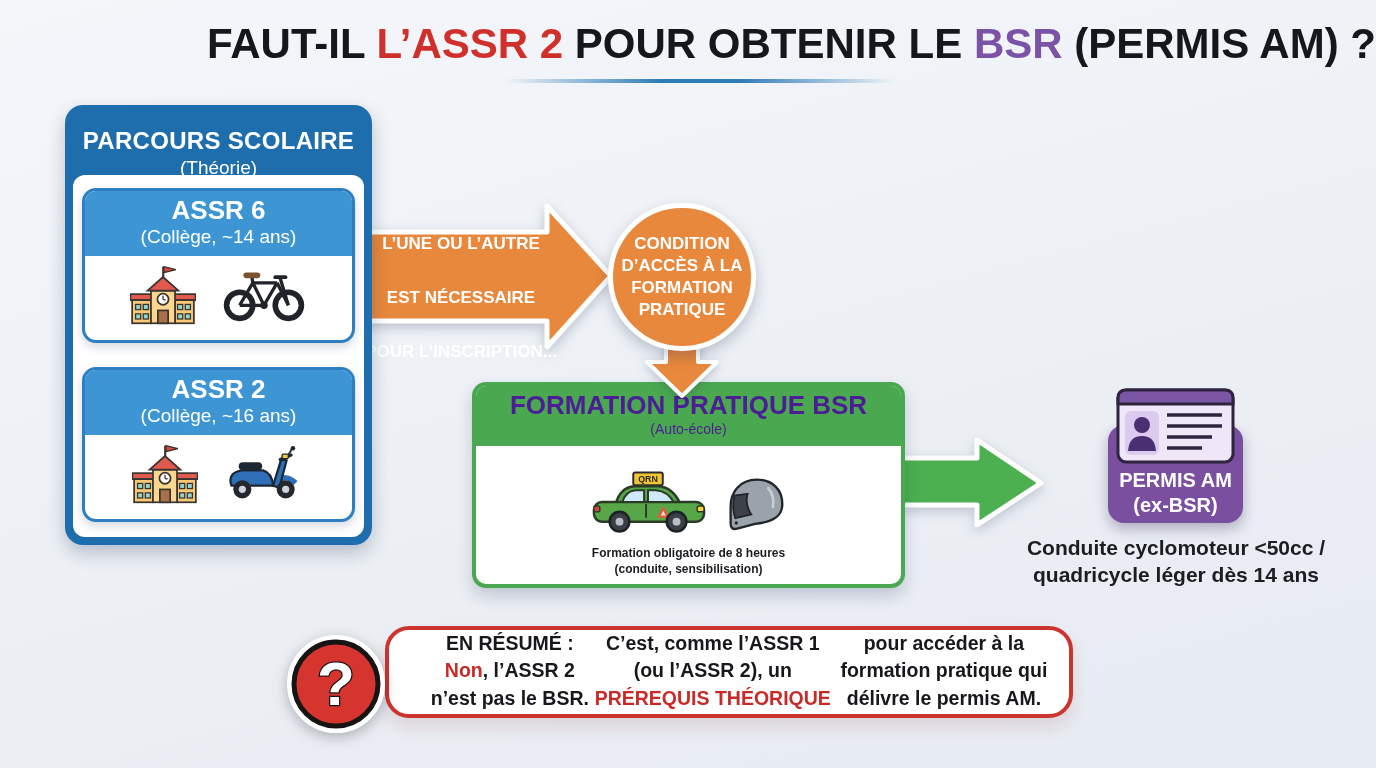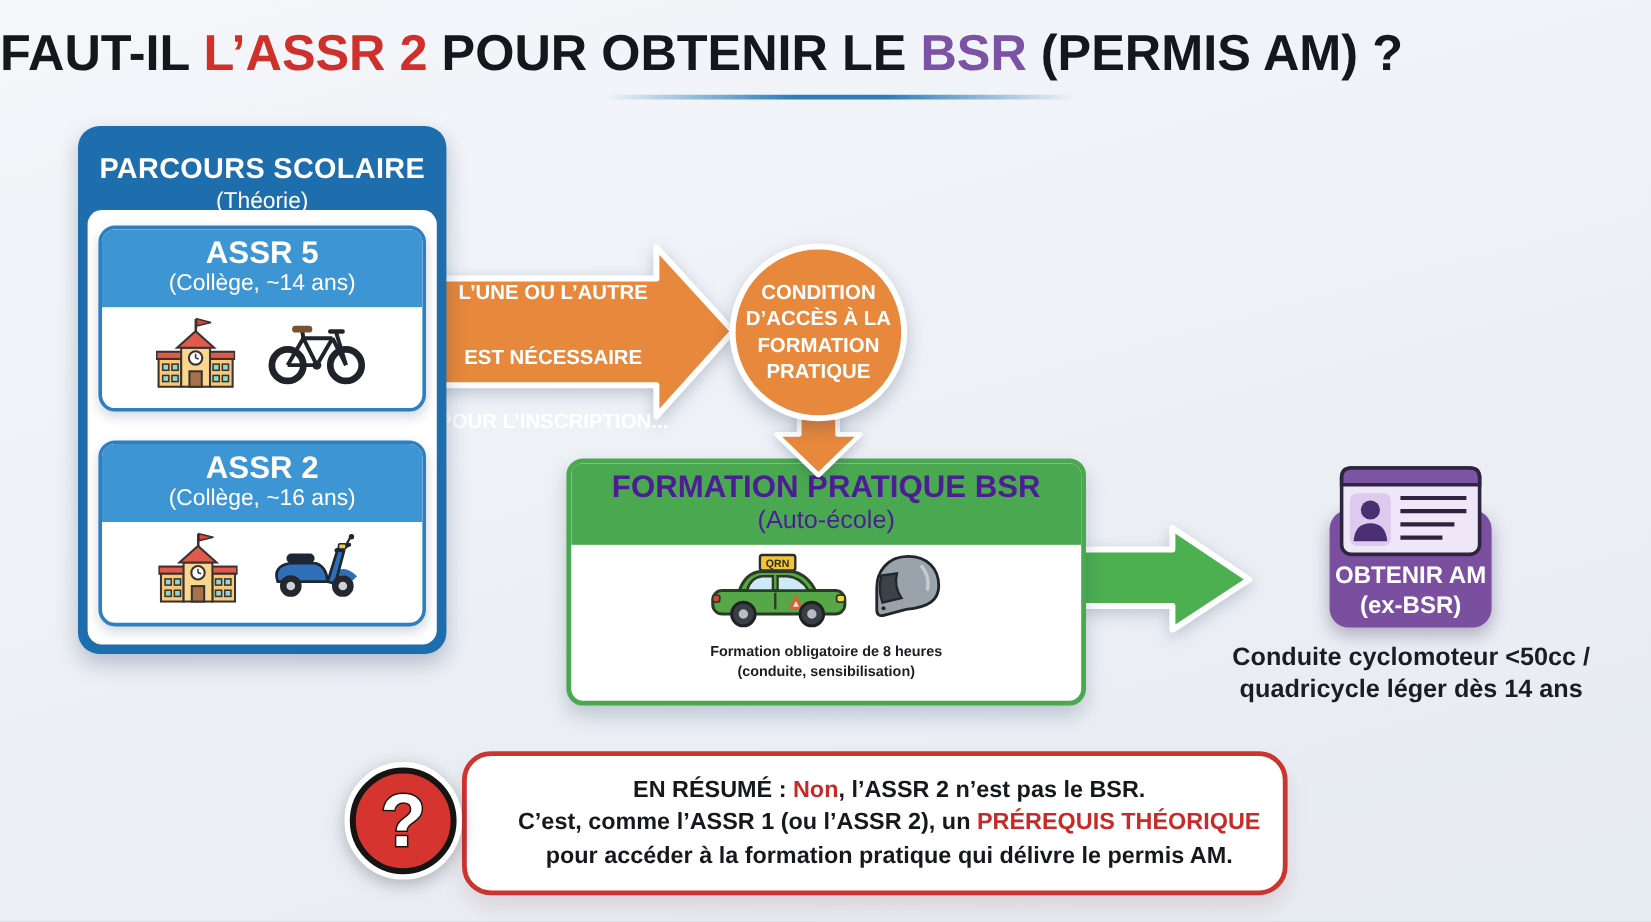--- a/index.html
+++ b/index.html
@@ -4,21 +4,21 @@
 <style>
   * { margin:0; padding:0; box-sizing:border-box; }
   body { background:#d8dce3; font-family:"Liberation Sans", sans-serif; }
   .stage {
     position:relative; width:1376px; height:768px; overflow:hidden;
     background:linear-gradient(165deg,#f4f6fa 0%,#ecf0f5 55%,#e7ebf2 100%);
   }
 
   
   .title {
-    position:absolute; top:20px; left:0; width:100%; text-align:left;
+    position:absolute; top:20px; left:0; width:100%; text-align:right;
     font-size:42px; font-weight:bold; color:#14171c; letter-spacing:0;
     white-space:nowrap;
   }
   .title .red { color:#d0302c; }
   .title .purple { color:#7b52a5; }
   .title-underline {
     position:absolute; top:79px; left:505px; width:390px; height:4px; border-radius:2px;
     background:linear-gradient(90deg, rgba(46,124,184,0) 0%, #2e7cb8 40%, #2e7cb8 60%, rgba(46,124,184,0) 100%);
   }
 
@@ -68,22 +68,22 @@
   .condition-down-arrow svg { filter:drop-shadow(0 3px 5px rgba(30,50,90,.25)); }
 
   
   .formation-box {
     position:absolute; left:472px; top:382px; width:433px; height:206px;
     background:#fff; border:4px solid #4aa850; border-radius:14px; z-index:1; overflow:hidden;
     box-shadow:0 8px 16px rgba(20,40,80,.2);
   }
   .formation-head { background:#4aa850; color:#4c1d95; text-align:center; padding:4px 0 8px; line-height:1.2; }
   .formation-title { font-size:26px; font-weight:bold; }
-  .formation-sub { font-size:21px; }
-  .formation-icons { display:flex; justify-content:center; gap:17px; margin-top:6px; height:70px; }
+  .formation-sub { font-size:14px; }
+  .formation-icons { display:flex; justify-content:center; align-items:flex-end; gap:17px; margin-top:24px; height:70px; }
   .formation-caption { text-align:center; font-size:12px; font-weight:bold; color:#1a1d22; line-height:1.3; margin-top:6px; }
 
   
   .result-arrow { position:absolute; left:900px; top:430px; width:145px; height:97px; z-index:0; }
   .result-arrow svg { filter:drop-shadow(0 4px 6px rgba(30,50,90,.22)); }
 
   
   .permis-badge { position:absolute; left:1108px; top:388px; width:135px; height:135px; z-index:1; }
   .permis-label-box {
     position:absolute; left:0; top:37px; width:135px; height:98px;
@@ -94,23 +94,23 @@
     position:absolute; left:0; top:80px; width:135px; text-align:center;
     color:#fff; font-weight:bold; font-size:20px; line-height:1.25;
   }
   .permis-caption {
     position:absolute; left:1020px; top:534px; width:312px; text-align:center;
     font-size:21px; font-weight:bold; color:#1a1d22; line-height:1.3;
   }
 
   
   .summary-box {
-    position:absolute; left:385px; top:626px; width:688px; height:120px;
+    position:absolute; left:385px; top:626px; width:688px; height:92px;
     background:#fff; border:4px solid #cc3430; border-radius:24px; z-index:1;
-    display:flex; flex-direction:column; justify-content:center;
+    display:flex; flex-direction:row; justify-content:center;
     text-align:center; font-size:19.5px; font-weight:bold; color:#17181c; line-height:1.4;
     padding:0 14px 0 38px;
     box-shadow:0 10px 18px rgba(120,30,30,.12);
   }
   .summary-box .red { color:#c82b27; }
   .question-icon { position:absolute; left:286px; top:634px; width:100px; height:100px; z-index:2; }
   .question-icon svg { filter:drop-shadow(0 4px 7px rgba(30,30,40,.3)); }
 </style>
 </head>
 <body>
@@ -122,21 +122,21 @@
 
   <div class="panel">
     <div class="panel-header">
       <div class="panel-title">PARCOURS SCOLAIRE</div>
       <div class="panel-subtitle">(Théorie)</div>
     </div>
     <div class="panel-body">
 
       <div class="assr-card first">
         <div class="assr-head">
-          <div class="assr-title">ASSR 5</div>
+          <div class="assr-title">ASSR 6</div>
           <div class="assr-sub">(Collège, ~14 ans)</div>
         </div>
         <div class="assr-icons">
           <span>
             <svg width="66" height="60" viewBox="0 0 76 70">
               <rect x="37" y="2" width="2.5" height="13" fill="#3a3430"></rect>
               <polygon points="39,2 53,5.5 39,9" fill="#d8453c" stroke="#3a3430" stroke-width="1.5"></polygon>
               <rect x="0" y="34" width="26" height="7" fill="#e25a4e" stroke="#3a3430" stroke-width="2"></rect>
               <rect x="50" y="34" width="26" height="7" fill="#e25a4e" stroke="#3a3430" stroke-width="2"></rect>
               <rect x="2" y="41" width="22" height="27" fill="#f9c977" stroke="#3a3430" stroke-width="2"></rect>
@@ -299,21 +299,21 @@
         <rect x="9" y="23" width="34" height="44" rx="6" fill="#dccbee"></rect>
         <circle cx="26" cy="37" r="8" fill="#4a2f72"></circle>
         <path d="M12,63 Q13,48 26,48 Q39,48 40,63 Z" fill="#4a2f72"></path>
         <line x1="51" y1="27" x2="106" y2="27" stroke="#2e2440" stroke-width="3.5"></line>
         <line x1="51" y1="38" x2="106" y2="38" stroke="#2e2440" stroke-width="3.5"></line>
         <line x1="51" y1="49" x2="96" y2="49" stroke="#2e2440" stroke-width="3.5"></line>
         <line x1="51" y1="60" x2="86" y2="60" stroke="#2e2440" stroke-width="3.5"></line>
       </svg>
     </div>
     <div class="permis-label">
-      <div>OBTENIR AM</div>
+      <div>PERMIS AM</div>
       <div>(ex-BSR)</div>
     </div>
   </div>
   <div class="permis-caption">
     <div>Conduite cyclomoteur &lt;50cc /</div>
     <div>quadricycle léger dès 14 ans</div>
   </div>
 
   <div class="summary-box">
     <div><span>EN RÉSUMÉ : </span><span class="red">Non</span><span>, l’ASSR 2 n’est pas le BSR.</span></div>

